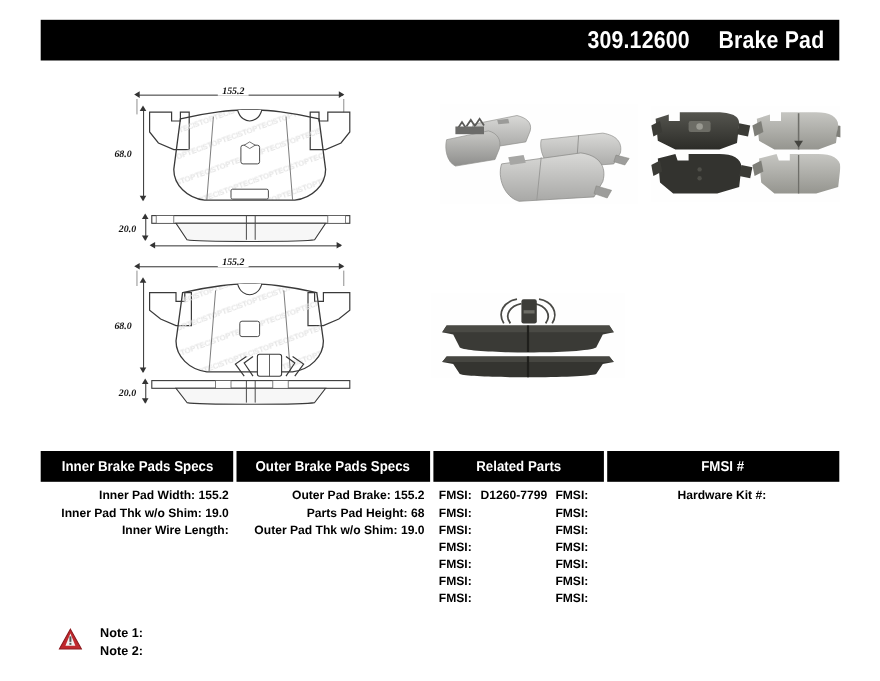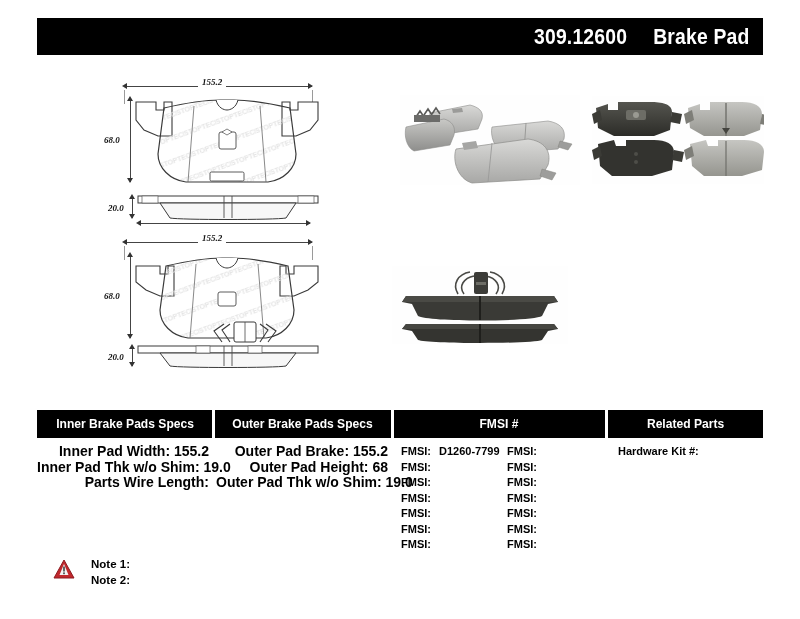--- a/index.html
+++ b/index.html
@@ -49,33 +49,33 @@
   .th.c3{width:212px;}
   .th.c4{width:156px;}
 
   .tbody{display:flex;gap:3px;margin-top:6px;}
   .col{box-sizing:border-box;}
   .col.c1{width:176px;}
   .col.c2{width:176px;}
   .col.c3{width:212px;display:flex;}
   .col.c4{width:156px;}
 
-  .srow{font-size:14px;font-weight:bold;text-align:right;
+  .srow{font-size:11px;font-weight:bold;text-align:right;
         padding:0 4px 0 0;line-height:15.5px;white-space:nowrap;}
   .srow .v{font-weight:bold;}
 
   .fcol{width:106px;}
   .frow{font-size:11px;font-weight:bold;line-height:15.5px;
         white-space:nowrap;padding-left:6px;}
   .frow .fv{margin-left:5px;}
 
   .rp{font-size:11px;font-weight:bold;line-height:15.5px;padding-left:8px;}
 
   
-  .notes{position:absolute;left:53px;top:556px;display:flex;
+  .notes{position:absolute;left:53px;top:568px;display:flex;
          align-items:flex-start;gap:16px;}
   .warn{width:22px;height:20px;position:relative;flex:none;margin-top:3px;}
   .ntxt{font-size:11.5px;font-weight:bold;line-height:16px;}
 </style>
 </head>
 <body>
 
 <div class="hdr">
   <span>309.12600</span>
   <span class="r">Brake Pad</span>
@@ -298,50 +298,50 @@
   <line x1="88" y1="58" x2="88" y2="77" stroke="#1f1f1c" stroke-width="2"></line>
 </svg>
 
 <div class="tbl">
 
   <div class="thead">
     <div class="th c1">
       <span>Inner Brake Pads Specs</span></div>
     <div class="th c2">
       <span>Outer Brake Pads Specs</span></div>
+    <div class="th c4">
+      <span>Related Parts</span></div>
     <div class="th c3">
       <span>FMSI #</span></div>
-    <div class="th c4">
-      <span>Related Parts</span></div>
   </div>
 
   <div class="tbody">
 
     <div class="col c1">
       <div class="srow">
         <span>Inner Pad Width:</span>
         <span class="v">155.2</span>
       </div>
       <div class="srow">
         <span>Inner Pad Thk w/o Shim:</span>
         <span class="v">19.0</span>
       </div>
       <div class="srow">
-        <span>Parts Wire Length:</span>
+        <span>Inner Wire Length:</span>
         <span class="v"></span>
       </div>
     </div>
 
     <div class="col c2">
       <div class="srow">
         <span>Outer Pad Brake:</span>
         <span class="v">155.2</span>
       </div>
       <div class="srow">
-        <span>Outer Pad Height:</span>
+        <span>Parts Pad Height:</span>
         <span class="v">68</span>
       </div>
       <div class="srow">
         <span>Outer Pad Thk w/o Shim:</span>
         <span class="v">19.0</span>
       </div>
     </div>
 
     <div class="col c3">
       <div class="fcol">

